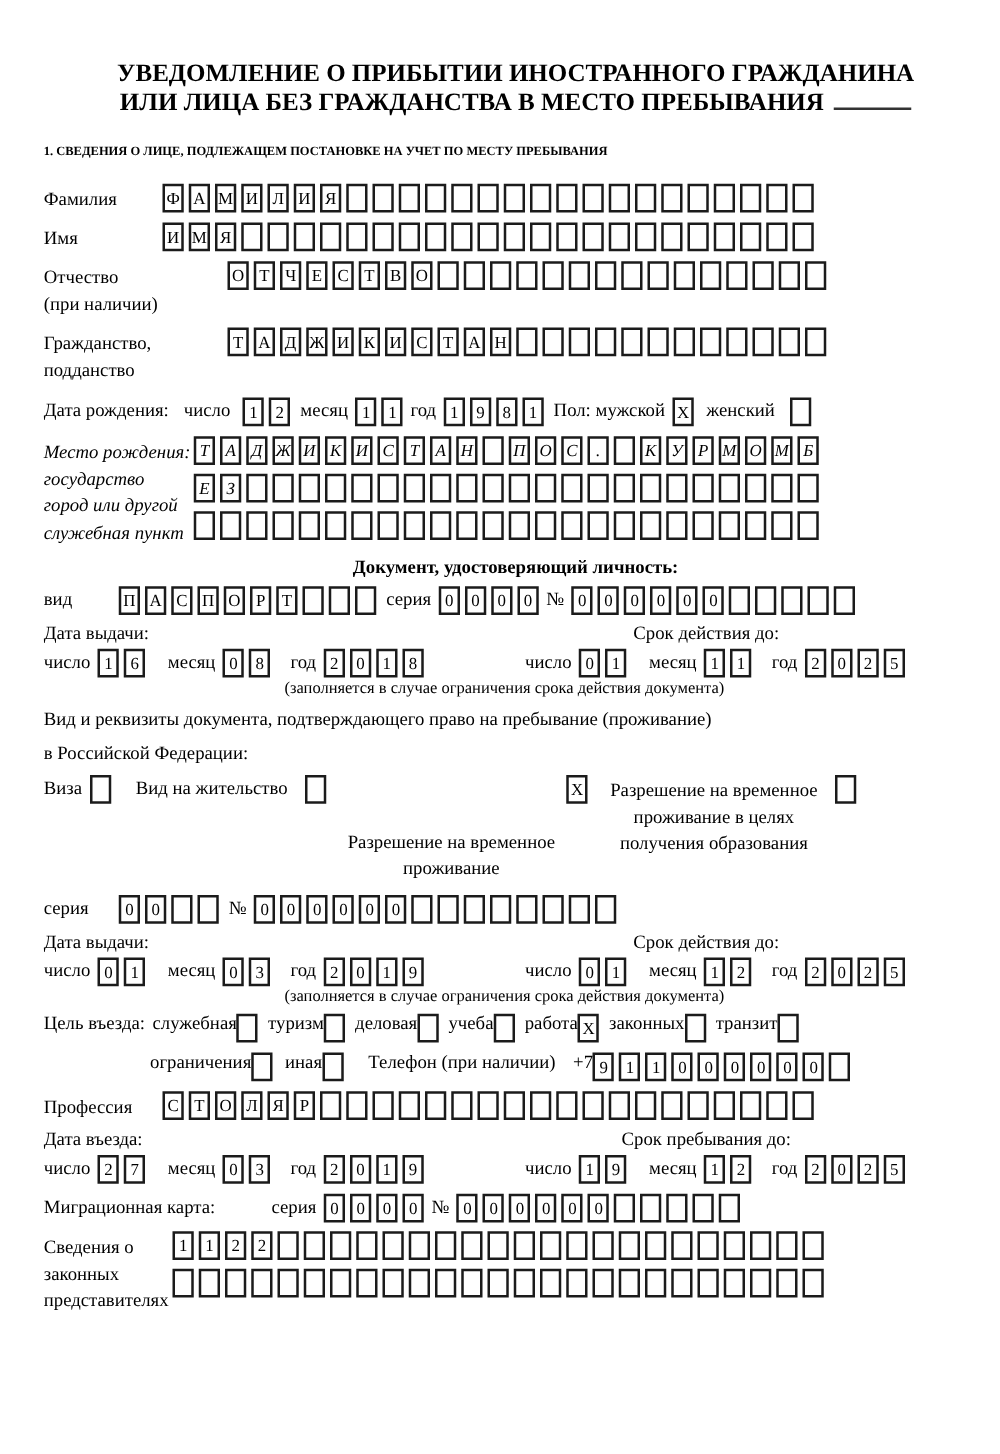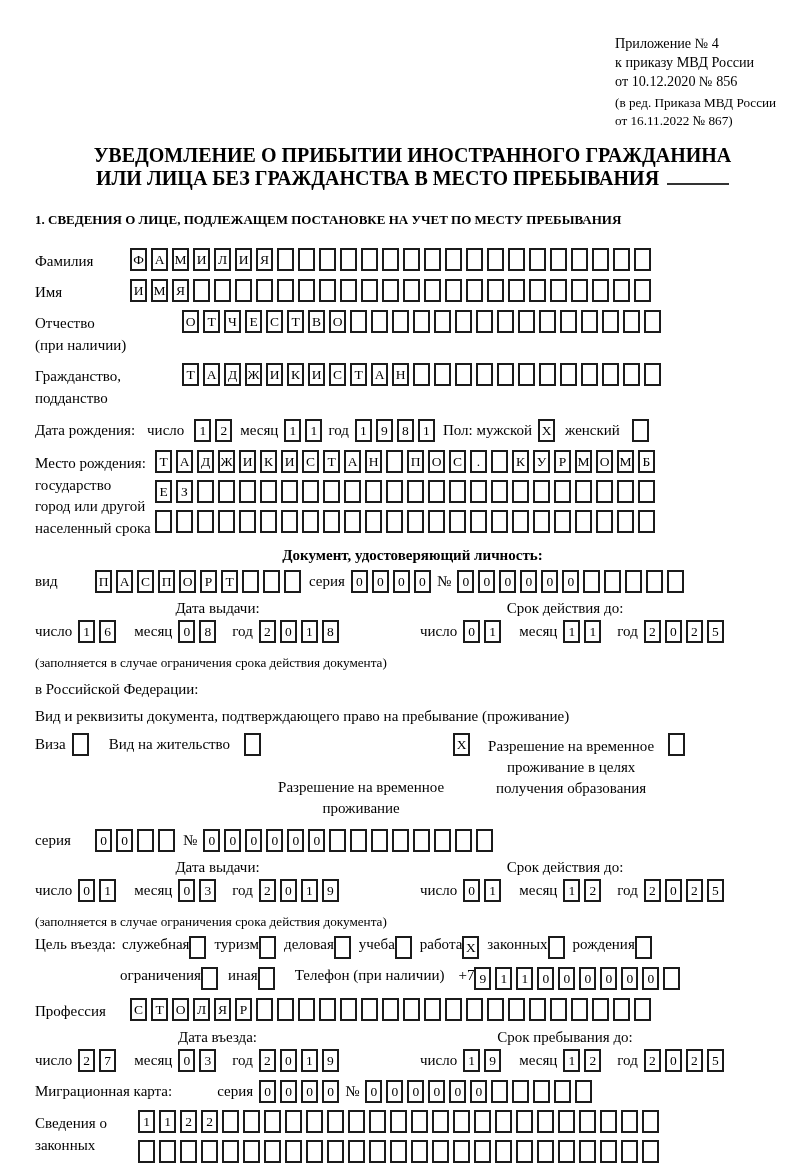--- a/index.html
+++ b/index.html
@@ -13,21 +13,21 @@
   .page { padding: 34px 10px 10px 35px; width: 800px; }
 
   
   .hdr-block { width: 185px; margin-left: 580px; line-height: 19px; font-size: 14.2px; }
   .hdr-sub { margin-top: 3px; font-size: 13.2px; line-height: 18px; }
   .form-label { text-align: right; padding-right: 28px; font-weight: bold; font-size: 15.5px; margin-top: 12px; }
 
   
   .title { text-align: center; font-weight: bold; font-size: 20px; line-height: 23px; margin-top: 14px; }
   .blank-line { display: inline-block; width: 62px; border-bottom: 2px solid #333; height: 14px; margin-left: 8px; }
-  .sec-heading { font-weight: bold; font-size: 13px; margin-top: 22px; text-align: left; }
+  .sec-heading { font-weight: bold; font-size: 10px; margin-top: 22px; text-align: left; }
 
   
   .rows { margin-top: 20px; }
   .frow { display: flex; align-items: flex-start; margin-bottom: 7px; }
   .flabel { flex: 0 0 auto; padding-top: 3px; line-height: 21px; }
   .lblock { flex: 0 0 auto; line-height: 21.5px; padding-top: 3px; }
 
   
   .cells { display: flex; gap: 4px; flex: 0 0 auto; }
   .cell {
@@ -46,55 +46,46 @@
   
   .inline-row { display: flex; align-items: center; margin-bottom: 7px; }
   .inline-row .t { padding: 0 6px 0 0; white-space: nowrap; }
   .ml6 { margin-left: 6px; } .ml8 { margin-left: 8px; } .ml10 { margin-left: 10px; }
   .ml14 { margin-left: 14px; } .ml20 { margin-left: 20px; }
 
   .center-bold { text-align: center; font-weight: bold; margin: 4px 0 6px 0; }
 
   
   .dates-head { display: flex; margin-top: 3px; }
-  .dh-left { width: 365px; text-align: center; }
+  .dh-left { width: 365px; }
   .dh-right { width: 330px; text-align: center; }
   .dates-row { display: flex; align-items: center; margin-top: 3px; }
   .dcol { display: flex; align-items: center; width: 365px; }
   .dcol.rcol { width: 330px; padding-left: 20px; }
   .dcol .t { padding-right: 6px; white-space: nowrap; }
   .dcol .cells { margin-right: 10px; }
-  .note { text-align: left; font-size: 13.2px; padding-right: 18px; margin-top: 12px; margin-bottom: 6px; }
+  .note { text-align: center; font-size: 13.2px; padding-right: 18px; margin-top: 0; margin-bottom: 6px; }
 
   .intro { line-height: 25px; margin-top: 2px; }
 
   
   .perm-row { display: flex; align-items: flex-start; margin: 4px 0 10px 0; }
   .perm-item { display: flex; align-items: flex-start; }
   .perm-item .plabel { padding-top: 3px; }
   .plabel.c2 { width: 172px; text-align: center; line-height: 21px; margin-top: 41px; }
   .plabel.c3 { width: 182px; text-align: center; line-height: 21px; }
 
   .purpose-row { display: flex; align-items: flex-start; margin-bottom: 8px; }
   .purpose-row .t { white-space: nowrap; }
 </style>
 </head>
 <body>
 
 <div class="page">
 
-  <div class="hdr-block">
-    <div>Приложение № 4</div>
-    <div>к приказу МВД России</div>
-    <div>от 10.12.2020 № 856</div>
-    <div class="hdr-sub">
-      <div>(в ред. Приказа МВД России</div>
-      <div>от 16.11.2022 № 867)</div>
-    </div>
-  </div>
 
   <div class="title">
     <div>УВЕДОМЛЕНИЕ О ПРИБЫТИИ ИНОСТРАННОГО ГРАЖДАНИНА</div>
     <div>
       <span>ИЛИ ЛИЦА БЕЗ ГРАЖДАНСТВА В МЕСТО ПРЕБЫВАНИЯ</span><span class="blank-line"></span>
     </div>
   </div>
 
   <div class="sec-heading">1. СВЕДЕНИЯ О ЛИЦЕ, ПОДЛЕЖАЩЕМ ПОСТАНОВКЕ НА УЧЕТ ПО МЕСТУ ПРЕБЫВАНИЯ</div>
 
@@ -248,26 +239,26 @@
       <span class="t ml8">Пол: мужской</span>
       <div class="cells">
           <span class="cell">X</span>
         </div>
       <span class="t ml10">женский</span>
       <div class="cells ml6">
           <span class="cell"></span>
         </div>
     </div>
 
-    <div class="frow" style="margin-top:8px;">
+    <div class="frow" style="margin-top:8px;font-style:italic;">
       <div class="lblock w120">
         <div>Место рождения:</div>
         <div>государство</div>
         <div>город или другой</div>
-        <div>населенный срока</div>
+        <div>служебная пункт</div>
       </div>
       <div class="stack">
         <div class="cells">
             <span class="cell">Т</span>
             <span class="cell">А</span>
             <span class="cell">Д</span>
             <span class="cell">Ж</span>
             <span class="cell">И</span>
             <span class="cell">К</span>
             <span class="cell">И</span>
@@ -422,22 +413,22 @@
         <div class="cells">
             <span class="cell">2</span>
             <span class="cell">0</span>
             <span class="cell">2</span>
             <span class="cell">5</span>
           </div>
       </div>
     </div>
     <div class="note">(заполняется в случае ограничения срока действия документа)</div>
 
+    <div class="intro">Вид и реквизиты документа, подтверждающего право на пребывание (проживание)</div>
     <div class="intro">в Российской Федерации:</div>
-    <div class="intro">Вид и реквизиты документа, подтверждающего право на пребывание (проживание)</div>
 
     <div class="perm-row">
       <div class="perm-item">
         <span class="plabel">Виза</span>
         <div class="cells ml6">
             <span class="cell"></span>
           </div>
       </div>
       <div class="perm-item ml20">
         <span class="plabel">Вид на жительство</span>
@@ -551,21 +542,21 @@
           <span class="cell"></span>
         </div>
       <span class="t ml8">работа</span>
       <div class="cells">
           <span class="cell">X</span>
         </div>
       <span class="t ml8">законных</span>
       <div class="cells">
           <span class="cell"></span>
         </div>
-      <span class="t ml8">рождения</span>
+      <span class="t ml8">транзит</span>
       <div class="cells">
           <span class="cell"></span>
         </div>
     </div>
 
     <div class="purpose-row" style="padding-left:85px;">
       <span class="t">ограничения</span>
       <div class="cells">
           <span class="cell"></span>
         </div>

